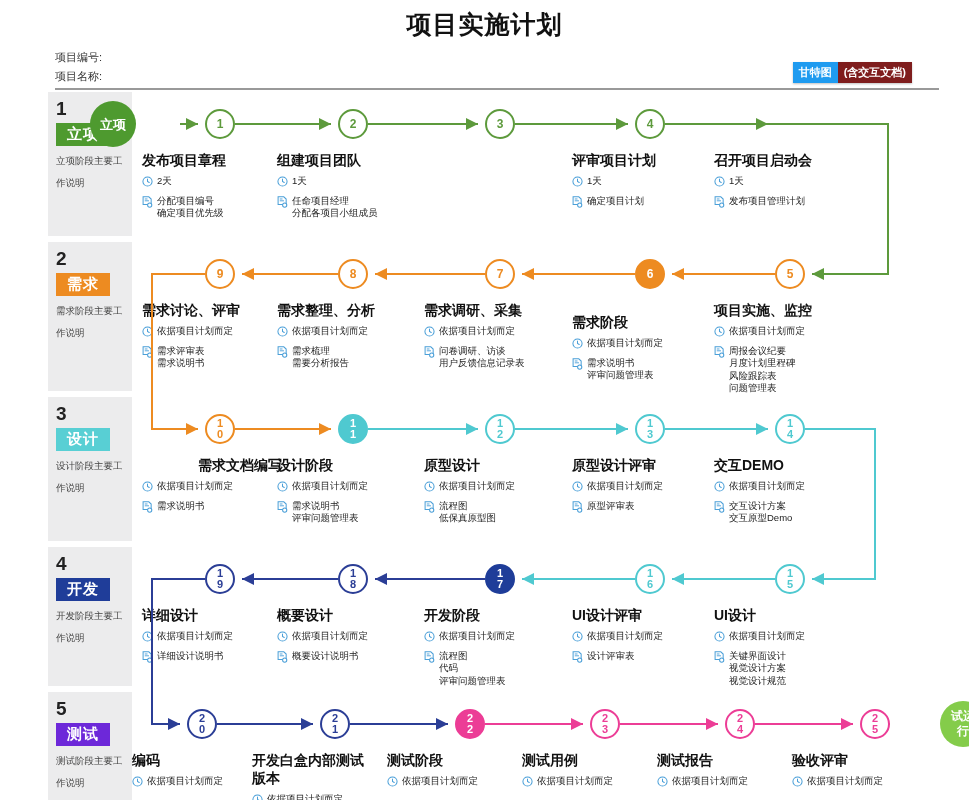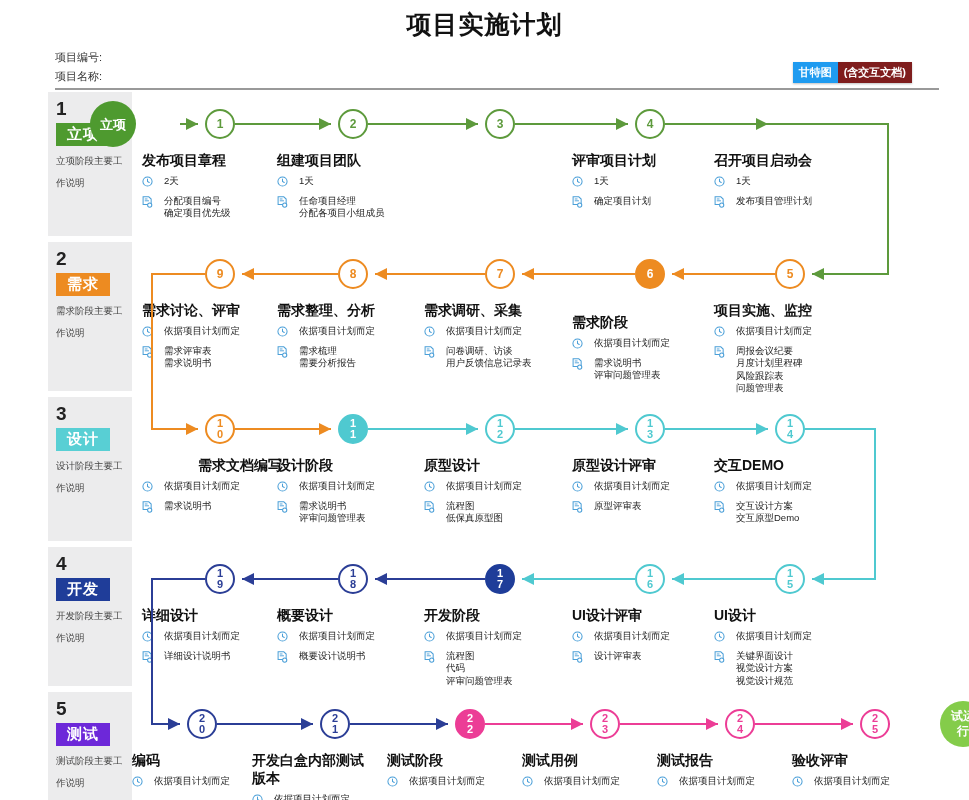--- a/index.html
+++ b/index.html
@@ -75,21 +75,21 @@
   .bignode {
     position:absolute; width:46px; height:46px; border-radius:50%;
     display:flex; align-items:center; justify-content:center;
     color:#fff; font-weight:bold; font-size:13px; line-height:15px;
     text-align:center; z-index:6;
   }
 
   
   .task { position:absolute; width:140px; font-size:9.5px; color:#222; }
   .task .t-title { font-weight:bold; font-size:14px; margin-bottom:5px; color:#111; }
-  .t-line { display:flex; align-items:flex-start; gap:11px; margin-bottom:4px; line-height:12.5px; }
+  .t-line { display:flex; align-items:flex-start; gap:4px; margin-bottom:4px; line-height:12.5px; }
   .t-line .txt { white-space:pre-line; }
   .ico { flex:0 0 auto; margin-top:1px; }
 
   svg.wires { position:absolute; left:0; top:0; overflow:visible; z-index:1; }
 </style>
 </head>
 <body>
 
 <div id="doc-title">项目实施计划</div>
 

